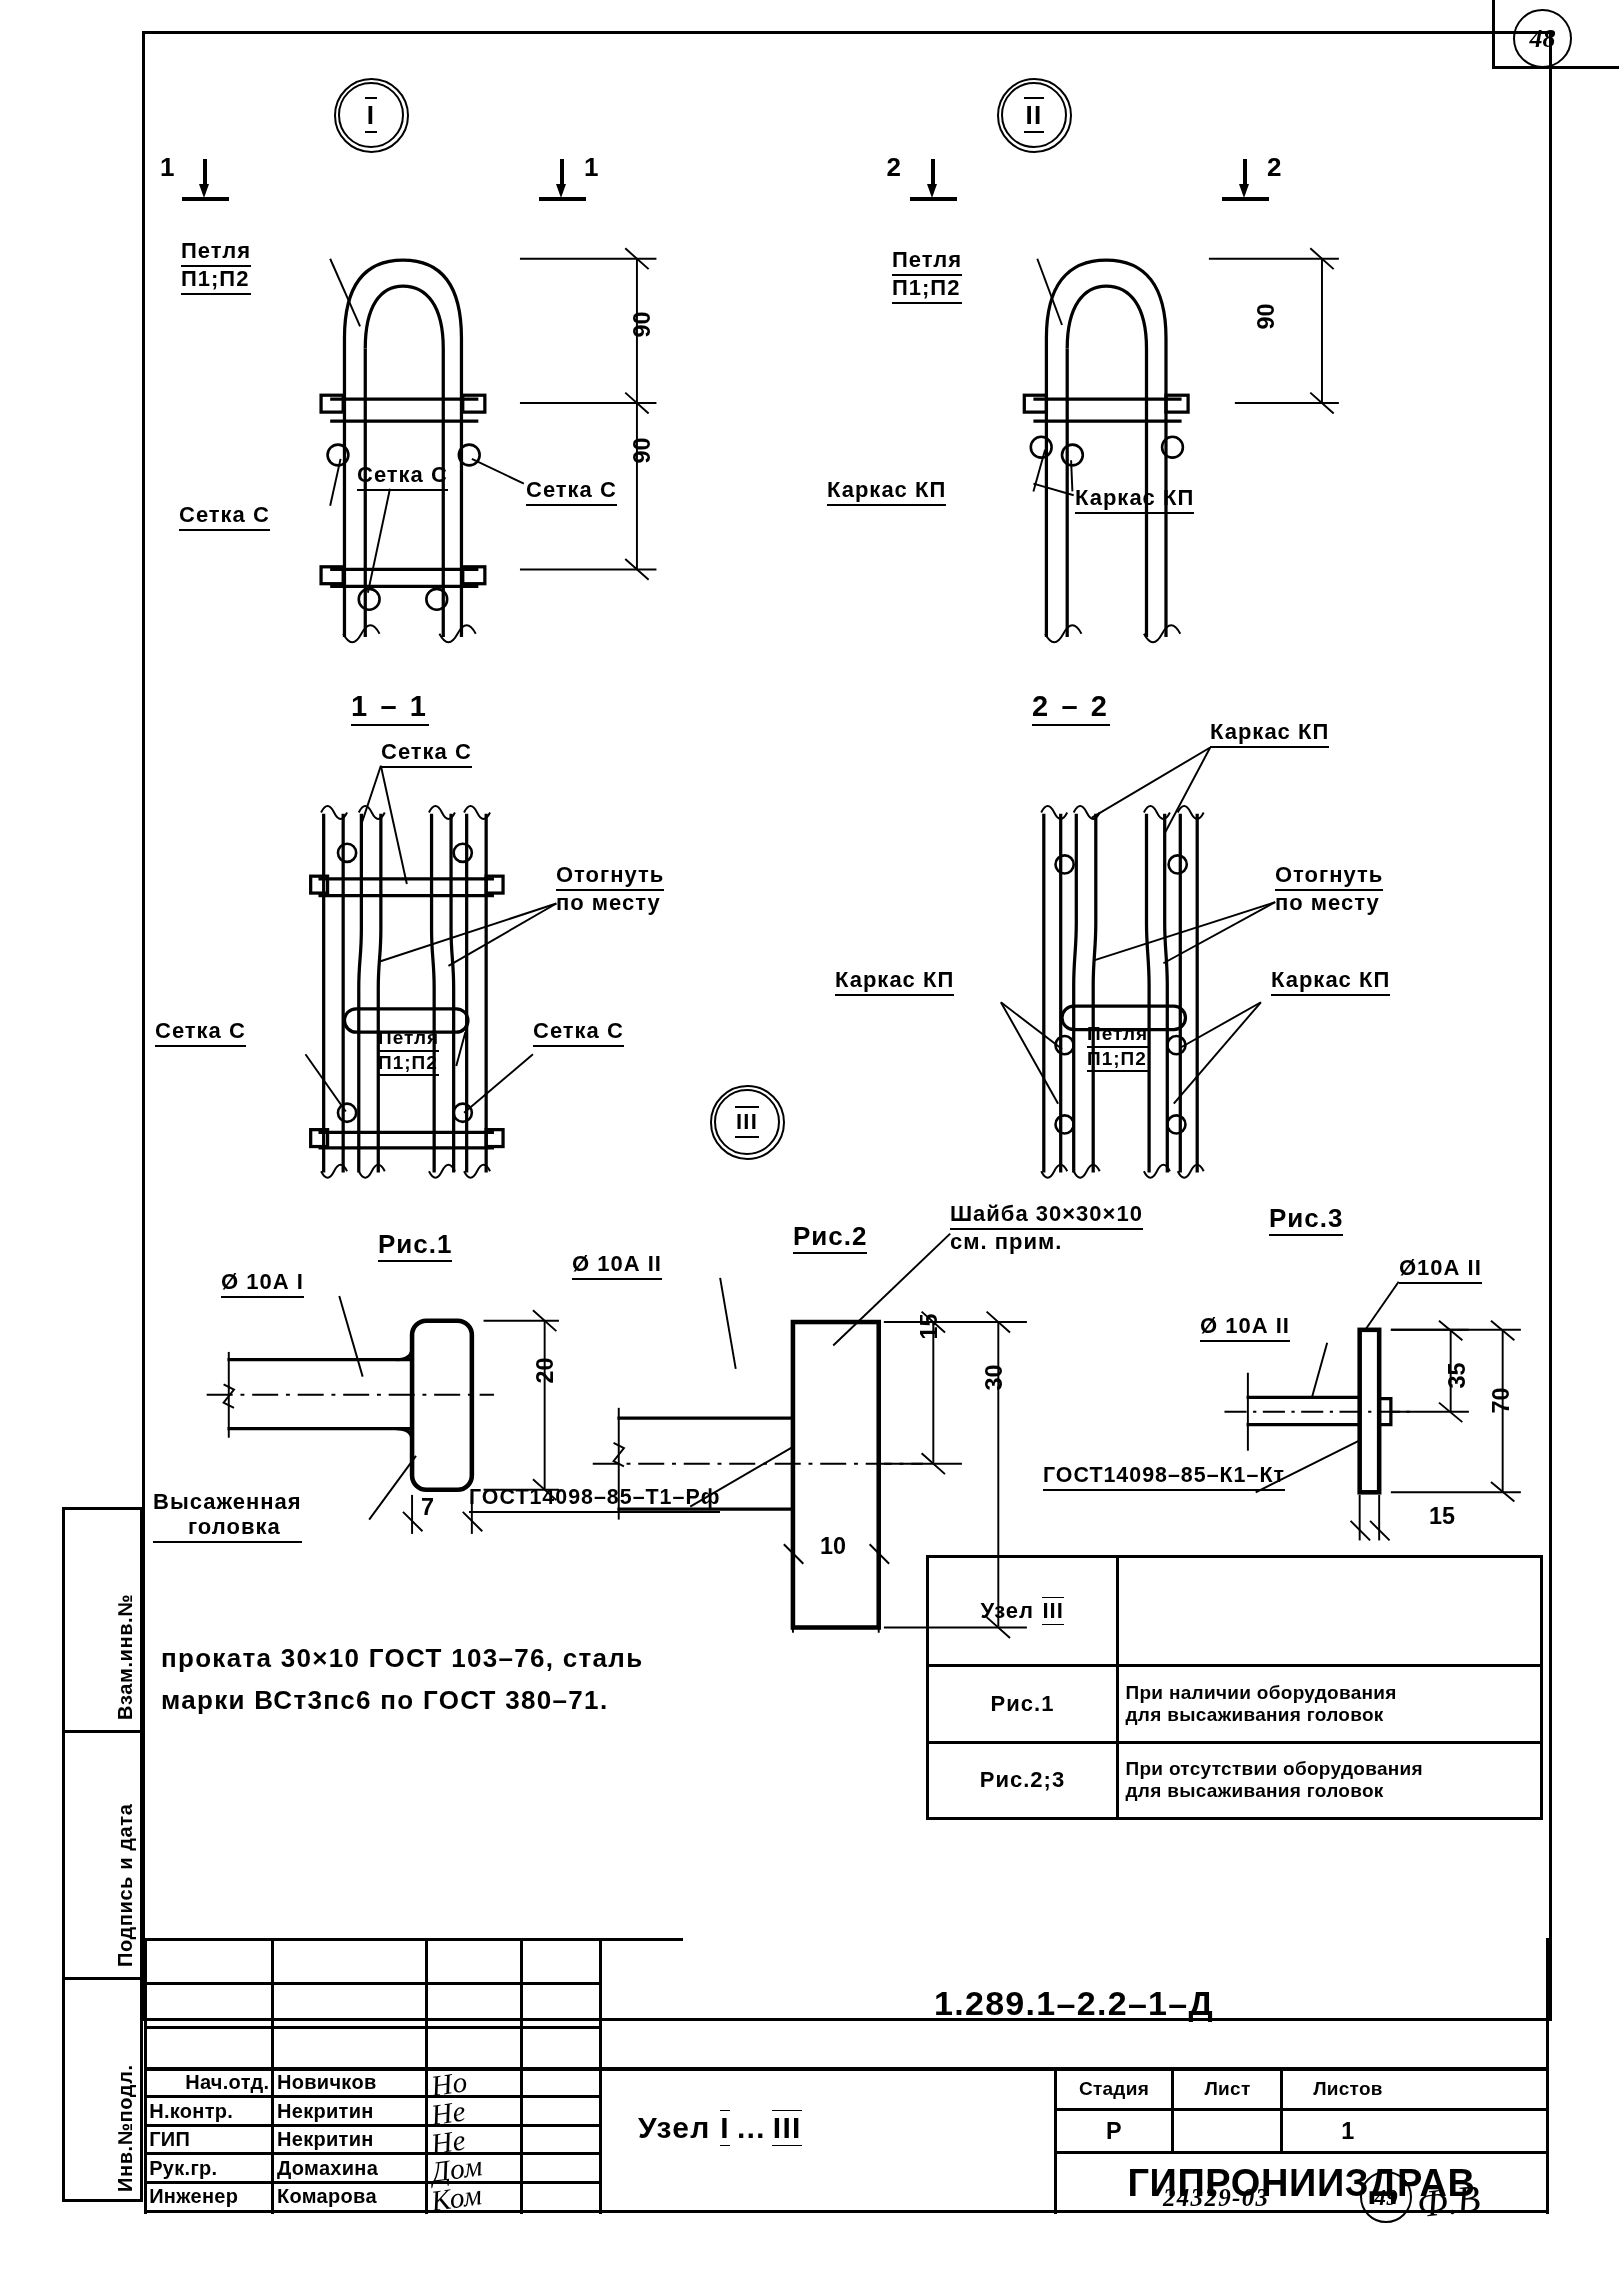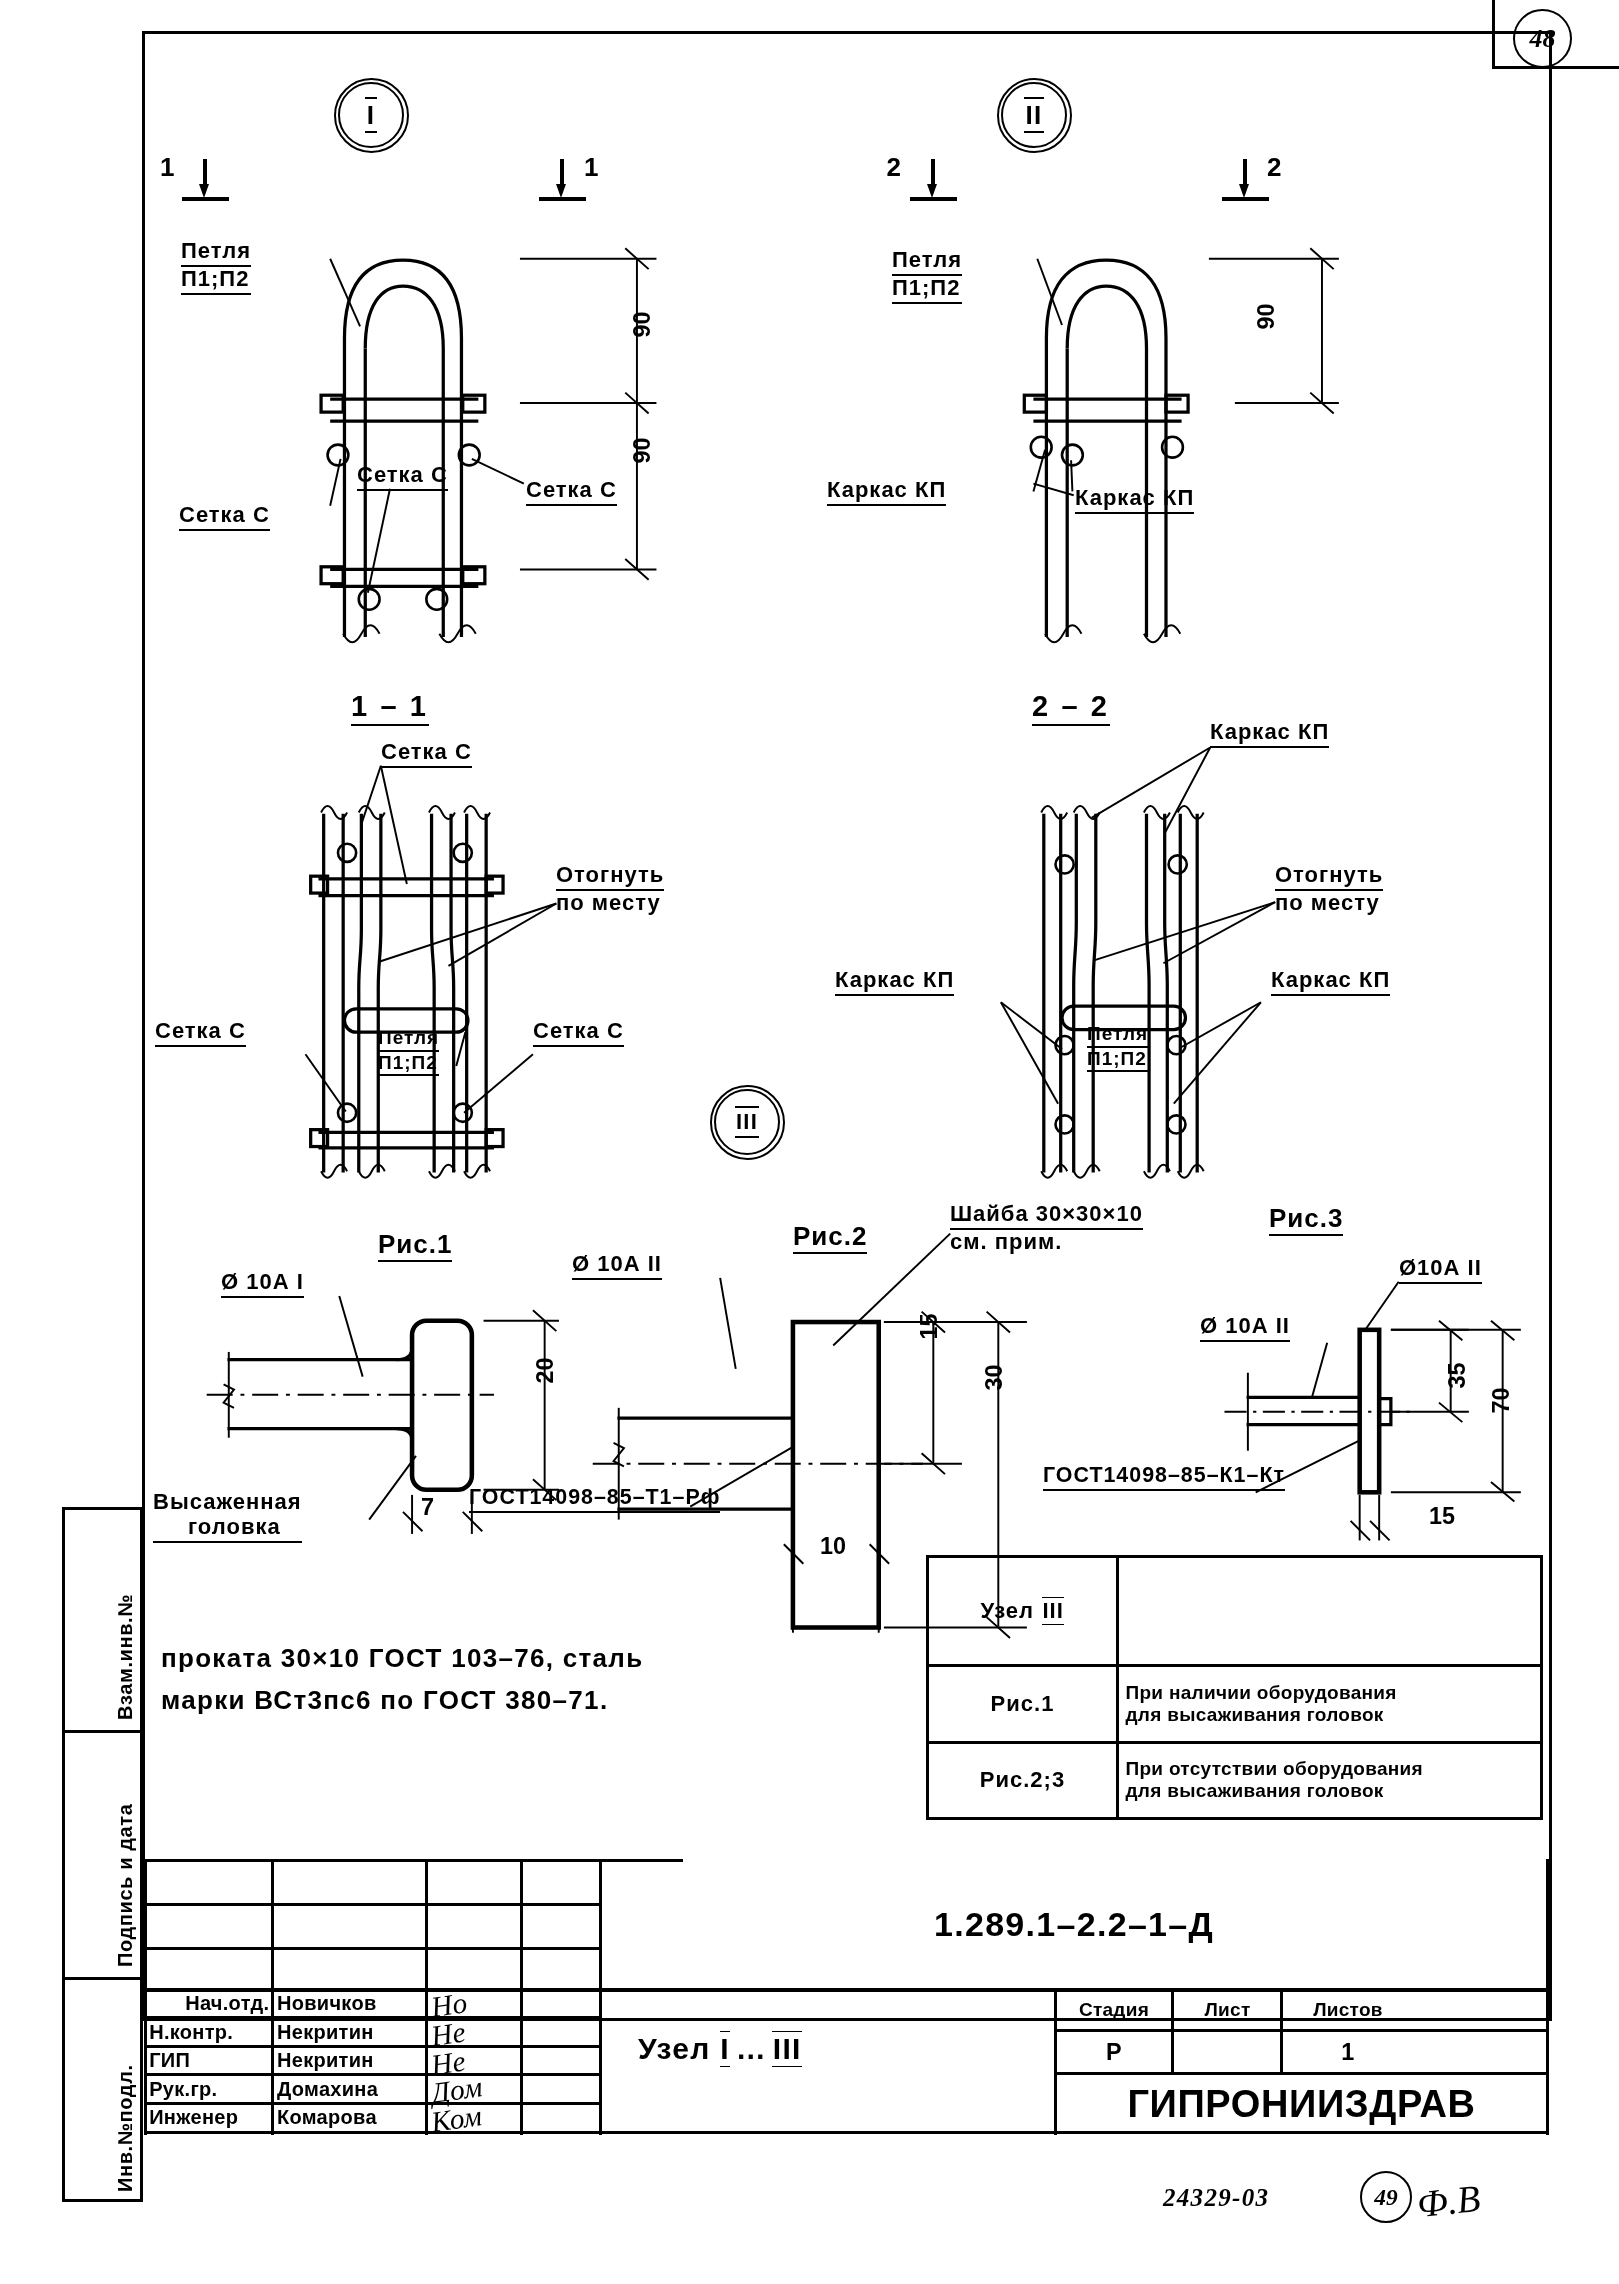--- a/index.html
+++ b/index.html
@@ -56,21 +56,21 @@
   #cond-table .r{height:75px;}
   .tb-t{font-size:22px;font-weight:700;letter-spacing:1px;}
   .tb-s{font-size:19px;font-weight:700;letter-spacing:0.3px;line-height:1.18;}
   .rom{border-top:1.9px solid #000;border-bottom:1.9px solid #000;padding:0 0.6px;}
 
   
   #note{position:absolute;left:161px;top:1637px;width:741px;font-size:26px;
      font-weight:700;letter-spacing:1.3px;line-height:1.62;}
 
   
-  #tblock{position:absolute;left:144px;top:1859px;width:1405px;height:276px;}
+  #tblock{position:absolute;left:144px;top:1938px;width:1405px;height:276px;}
   #tblock .g{position:absolute;background:#000;}
   .tcell{position:absolute;display:flex;align-items:center;font-weight:700;
      font-size:20px;letter-spacing:0.3px;}
   .tcell.ctr{justify-content:center;}
   .sig{font-family:"Liberation Serif","DejaVu Serif",serif;font-style:italic;
      font-size:29px;font-weight:400;transform:rotate(-8deg);}
 
   .vtext{position:absolute;transform-origin:0 0;transform:rotate(-90deg);
      font-size:20px;font-weight:700;letter-spacing:0.6px;white-space:nowrap;}
 

